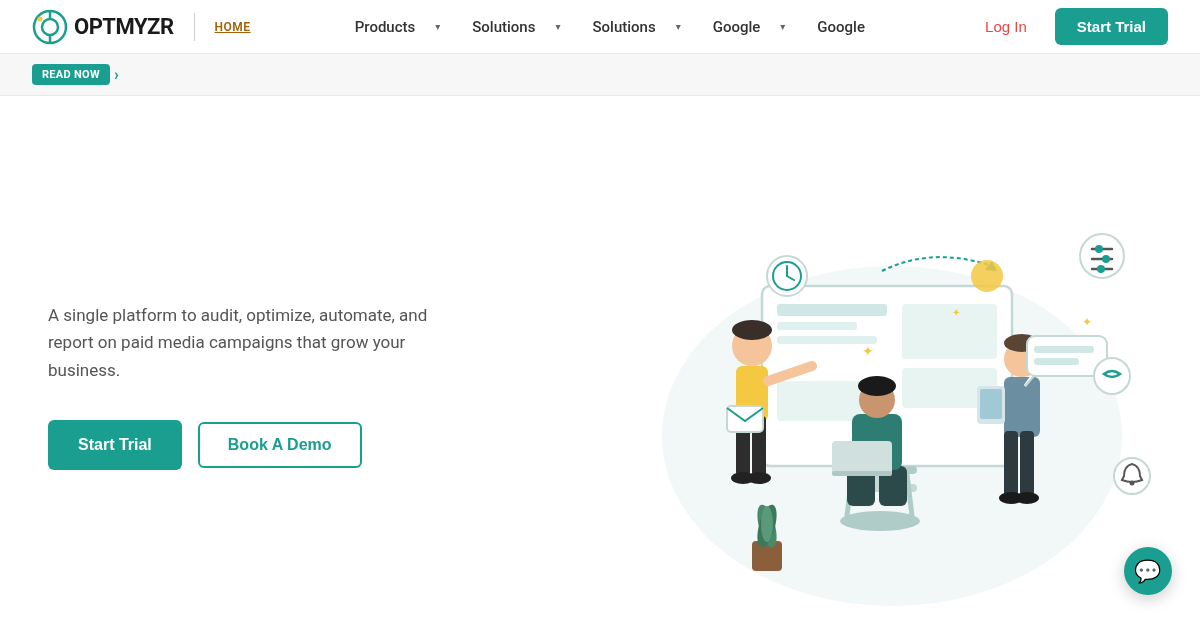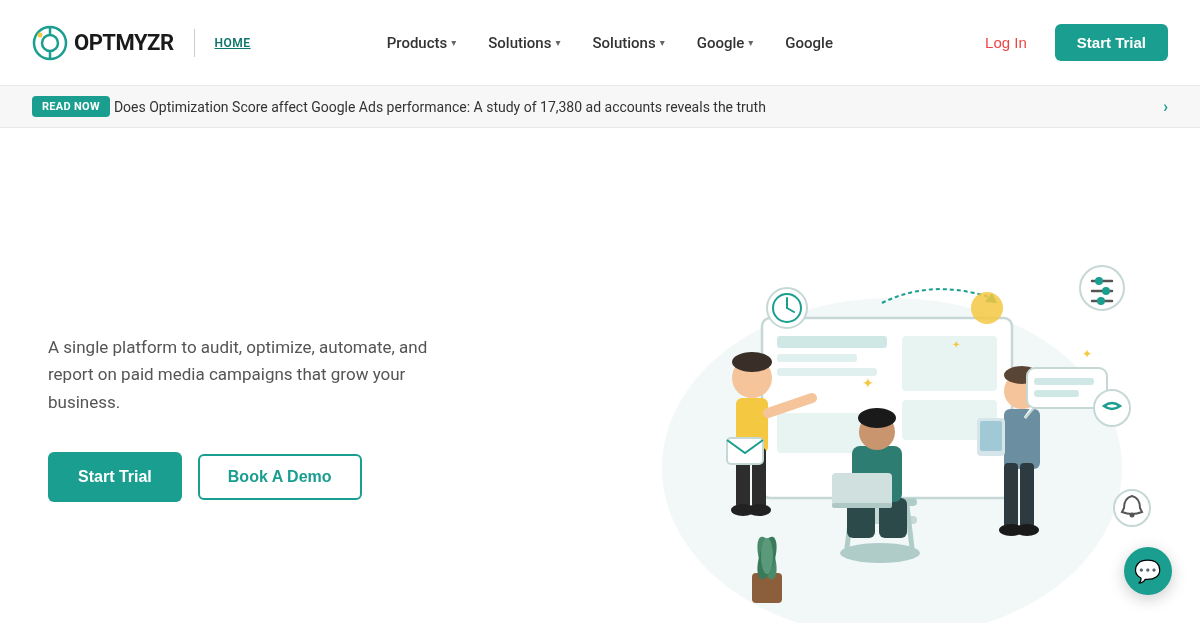--- a/index.html
+++ b/index.html
@@ -1,32 +1,32 @@
 <!DOCTYPE html>
 <html><head>
   <meta charset="utf-8">
   <style>
     * { margin: 0; padding: 0; box-sizing: border-box; }
     body { font-family: -apple-system, BlinkMacSystemFont, 'Segoe UI', Roboto, sans-serif; background: #fff; overflow-x: hidden; }
 
     
     nav {
       display: flex; align-items: center; justify-content: space-between;
-      padding: 0 32px; height: 86px; border-bottom: 1px solid #e8e8e8;
+      padding: 0 32px; height: 54px; border-bottom: 1px solid #e8e8e8;
       background: #fff; position: relative; z-index: 10;
     }
     .nav-left { display: flex; align-items: center; gap: 8px; }
     .logo-wrap { display: flex; align-items: center; gap: 6px; }
     .logo-icon { width: 36px; height: 36px; }
     .logo-text { font-size: 22px; font-weight: 700; color: #1a1a1a; letter-spacing: -0.5px; }
     .nav-divider { width: 1px; height: 28px; background: #ccc; margin: 0 12px; }
-    .nav-home { font-size: 12px; font-weight: 600; color: #0f766e; letter-spacing: 0.5px; text-decoration: underline; }
+    .nav-home { font-size: 12px; font-weight: 600; color: #a16207; letter-spacing: 0.5px; text-decoration: underline; }
     .nav-links { display: flex; align-items: center; gap: 4px; }
     .nav-link {
-      display: flex; align-items: center; gap: 4px;
+      display: flex; align-items: center; gap: 20px;
       padding: 8px 14px; font-size: 15px; color: #333; cursor: pointer;
       border-radius: 4px; font-weight: 500;
     }
     .chevron { font-size: 10px; color: #666; }
     .nav-right { display: flex; align-items: center; gap: 12px; }
     .login-btn {
       padding: 8px 16px; font-size: 15px; color: #ef4444; cursor: pointer;
       border: none; background: none; font-weight: 500;
     }
     .trial-btn {
@@ -130,21 +130,20 @@
   </div>
 
   <div class="nav-right">
     <button class="login-btn">Log In</button>
     <button class="trial-btn">Start Trial</button>
   </div>
 </nav>
 
 <div class="announce-bar">
   <span class="read-now-badge">READ NOW</span>
-  <span class="announce-text">Does Optimization Score affect Google Ads performance: A study of 17,380 ad accounts reveals the truth</span>
   <span class="announce-chevron">›</span>
 </div>
 
 <section class="hero">
   <div class="hero-left">
     <p class="hero-subtitle">A single platform to audit, optimize, automate, and report on paid media campaigns that grow your business.</p>
     <div class="hero-buttons">
       <button class="btn-primary">Start Trial</button>
       <button class="btn-outline">Book A Demo</button>
     </div>

